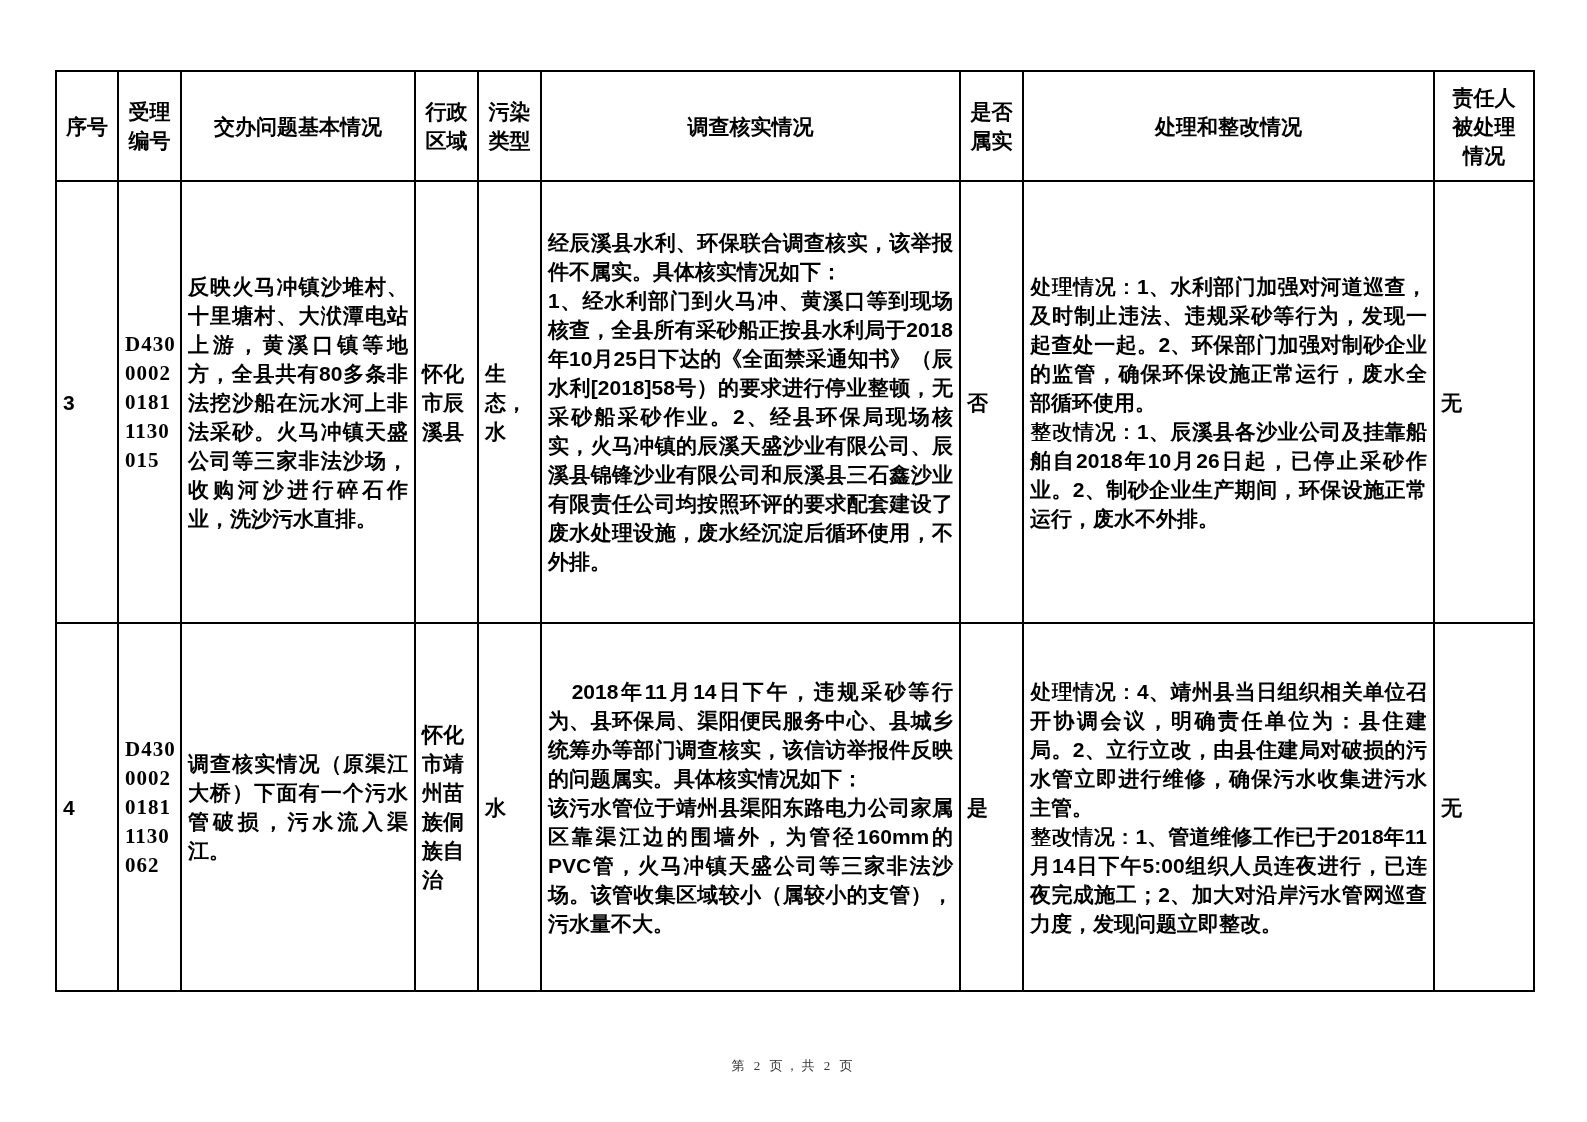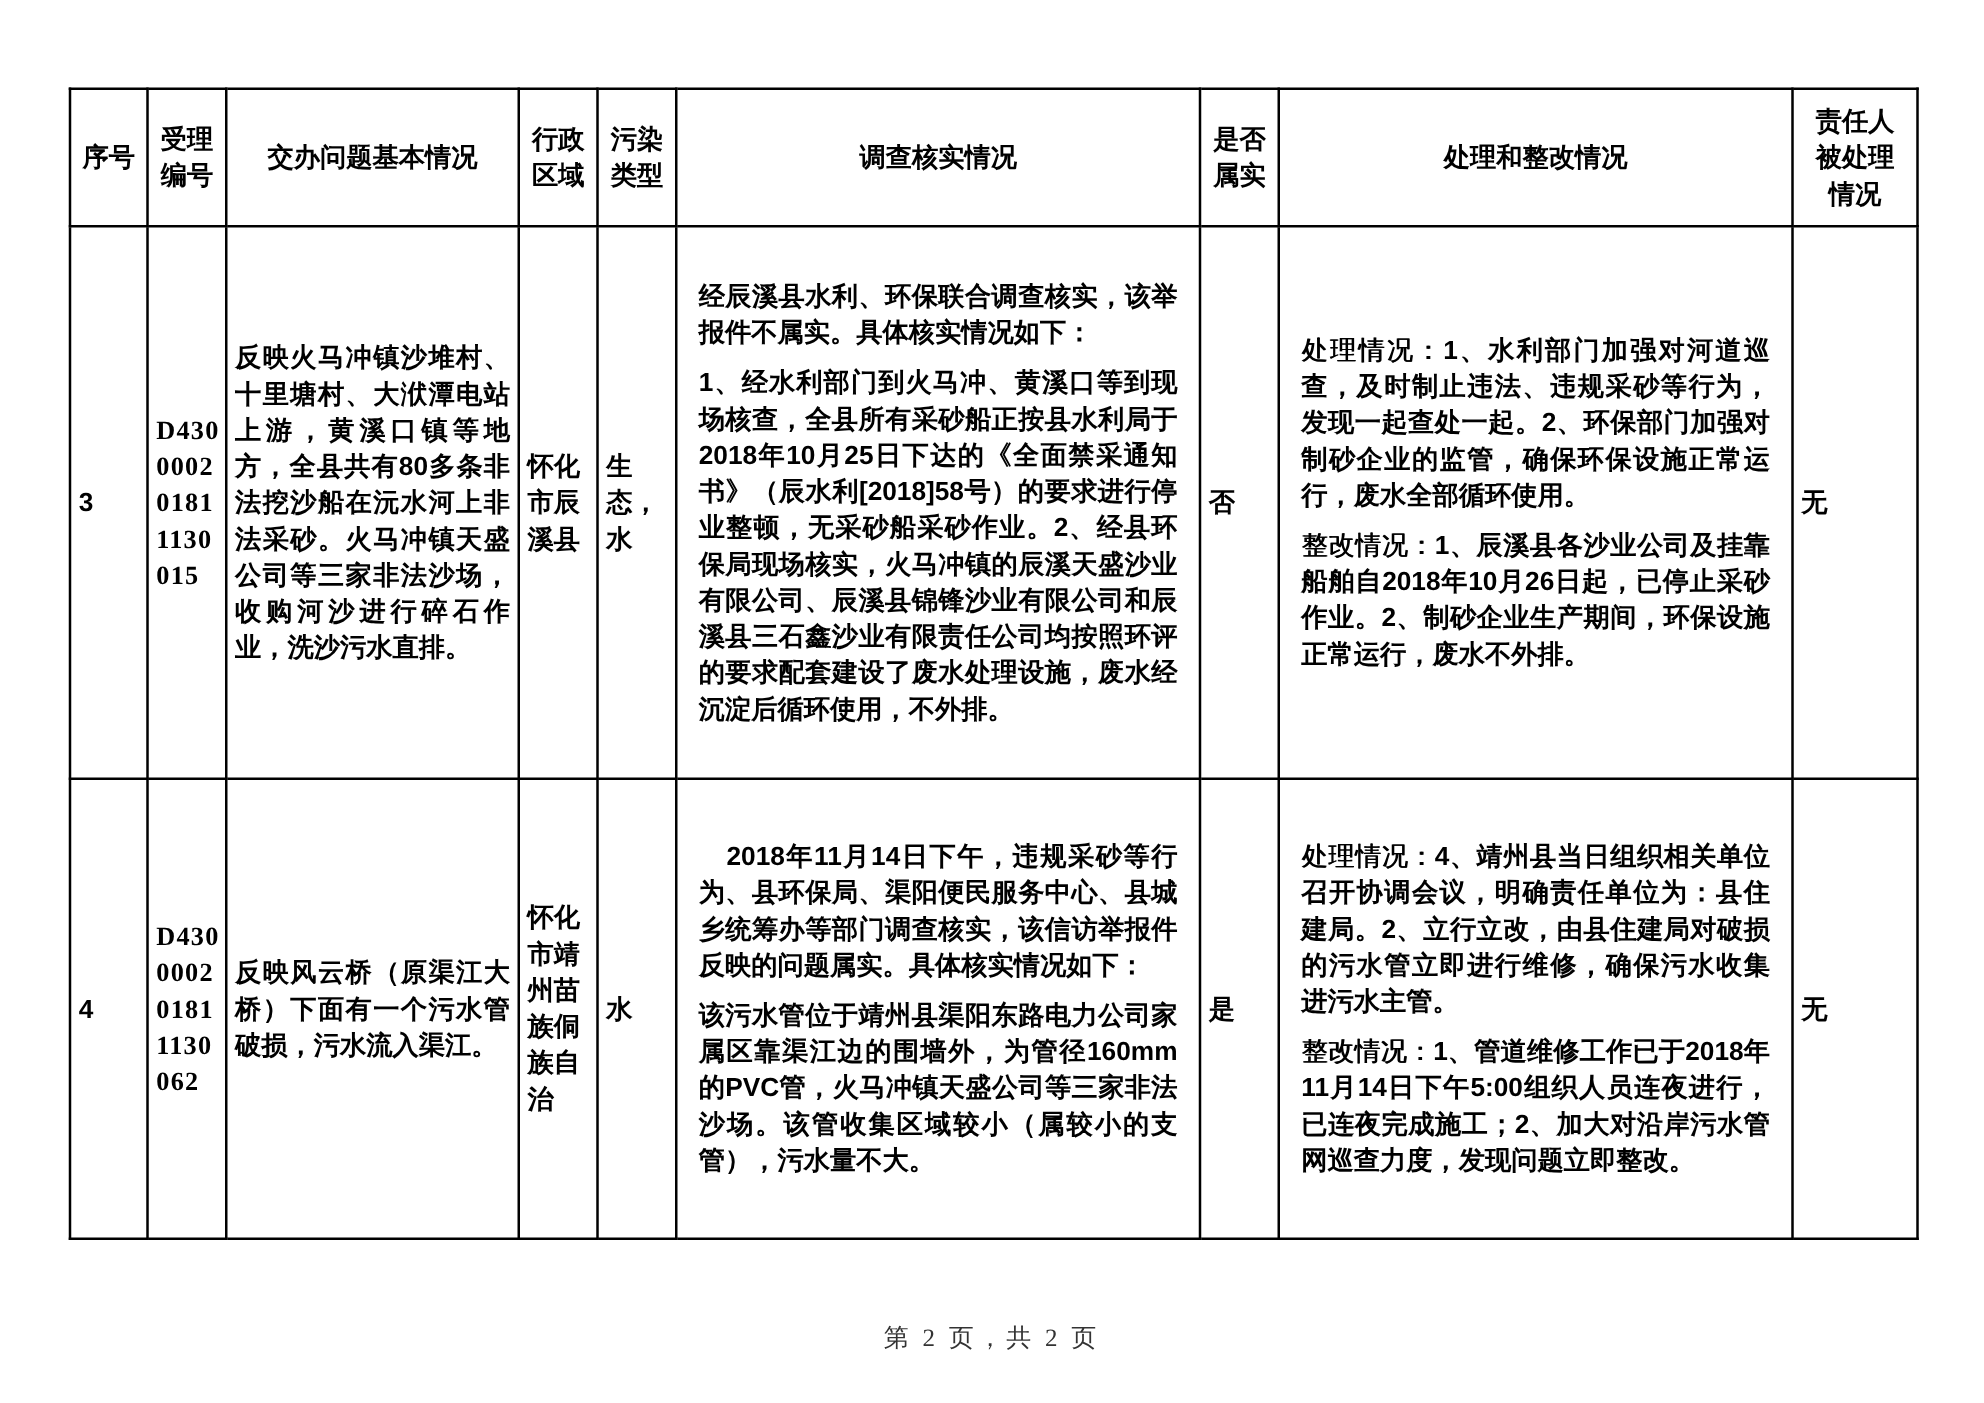--- a/index.html
+++ b/index.html
@@ -44,34 +44,34 @@
   td.idcell {
     font-family: "Liberation Serif", serif;
     font-size: 20px;
     letter-spacing: 1px;
   }
   td.longtext {
     text-align: justify;
     padding: 6px 10px;
   }
   td.longtext .para {
-    margin: 11px;
+    margin: 0;
   }
   .lbl {
     font-weight: normal;
     text-shadow: 0.7px 0 0 #000;
   }
   .footer {
     position: absolute;
     left: 0;
     right: 0;
     top: 1057px;
     text-align: center;
     font-family: "Liberation Serif", serif;
-    font-size: 20px;
+    font-size: 13px;
     letter-spacing: 3px;
     color: #333;
   }
 </style>
 </head>
 <body>
 
 <table class="report">
   <colgroup>
     <col style="width:62px">
@@ -129,21 +129,21 @@
     <td class="center">无</td>
   </tr>
 
   <tr style="height:368px">
     <td class="center">4</td>
     <td class="center idcell">D430
 0002
 0181
 1130
 062</td>
-    <td class="longtext">反映风云桥（原渠江大桥）下面有一个污水管破损，污水流入渠江。</td>
+    <td class="longtext">调查核实情况（原渠江大桥）下面有一个污水管破损，污水流入渠江。</td>
     <td class="center">怀化
 市靖
 州苗
 族侗
 族自
 治</td>
     <td class="center">水</td>
     <td class="longtext">
       <div class="para">　2018年11月14日下午，违规采砂等行为、县环保局、渠阳便民服务中心、县城乡统筹办等部门调查核实，该信访举报件反映的问题属实。具体核实情况如下：</div>
       <div class="para">该污水管位于靖州县渠阳东路电力公司家属区靠渠江边的围墙外，为管径160mm的PVC管，火马冲镇天盛公司等三家非法沙场。该管收集区域较小（属较小的支管），污水量不大。</div>

